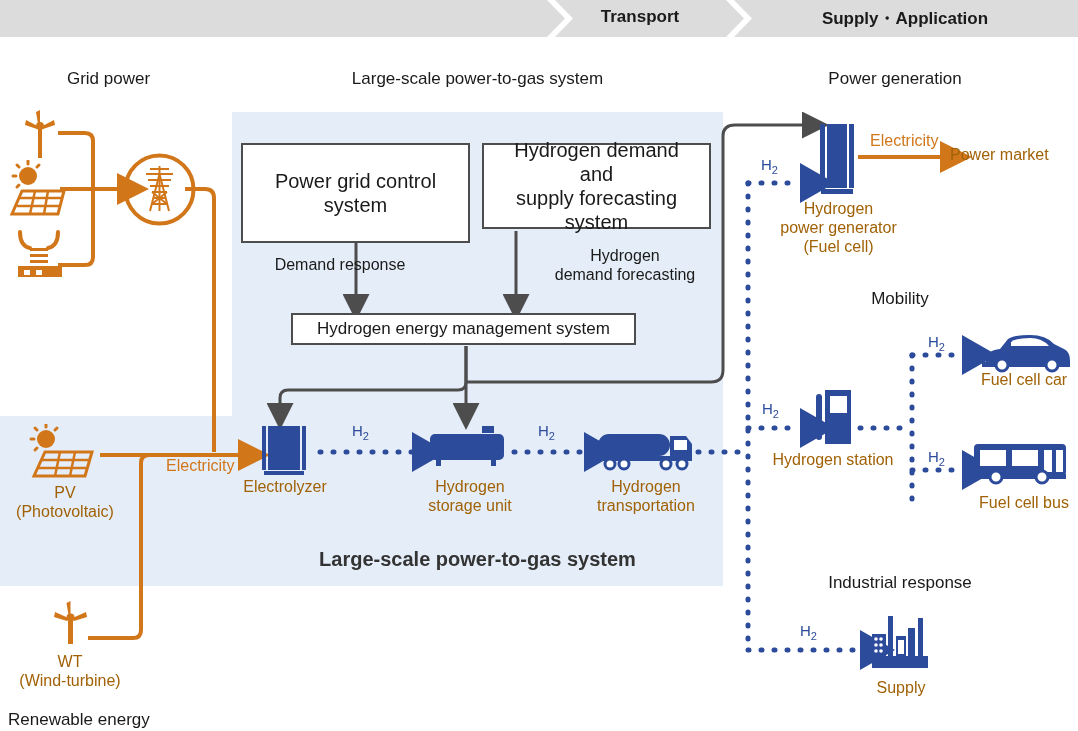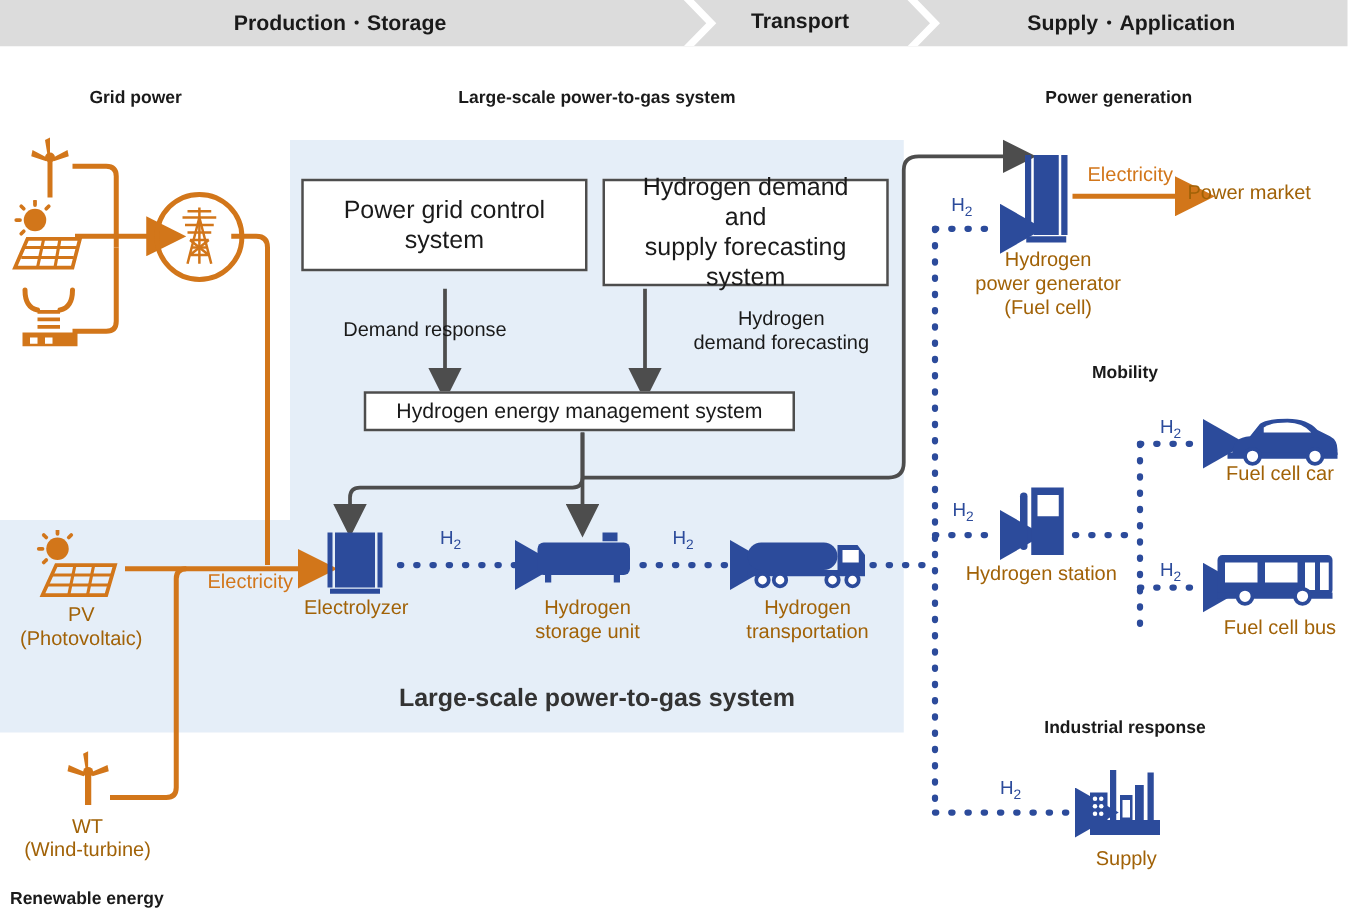--- a/index.html
+++ b/index.html
@@ -12,25 +12,25 @@
                text-align:center;white-space:nowrap;}
   .chev{position:absolute;top:0;width:34px;height:37px;overflow:hidden;}
   .chev svg{display:block;}
   
   #pg-panel{left:232px;top:112px;width:491px;height:474px;background:#e5eef8;}
   #re-panel{left:0px;top:416px;width:232px;height:170px;background:#e5eef8;}
   
   .wbox{position:absolute;background:#ffffff;border:2px solid #4d4d4d;
         display:flex;align-items:center;justify-content:center;text-align:center;
         font-size:20px;color:#1a1a1a;line-height:1.2;box-sizing:border-box;}
-  #box-grid-control{left:241px;top:143px;width:229px;height:74px;}
+  #box-grid-control{left:241px;top:143px;width:229px;height:100px;}
   #box-forecast{left:482px;top:143px;width:229px;height:86px;}
   #box-hems{left:291px;top:313px;width:345px;height:32px;font-size:17px;}
   
-  .heading{position:absolute;font-weight:bold;font-size:14px;color:#1a1a1a;
+  .heading{position:absolute;font-weight:normal;font-size:17px;color:#1a1a1a;
            white-space:nowrap;text-align:center;}
   .caption{position:absolute;font-size:16px;color:#a16207;text-align:center;
            line-height:1.18;white-space:nowrap;}
   .edgelabel{position:absolute;font-size:16px;color:#1a1a1a;text-align:center;
              line-height:1.18;white-space:nowrap;}
   .orangelabel{position:absolute;font-size:16px;color:#d2761a;white-space:nowrap;}
   .h2label{position:absolute;font-size:15px;color:#2c4b9b;white-space:nowrap;}
   .h2label sub{font-size:11px;}
   .panel-title{position:absolute;font-weight:bold;font-size:20px;color:#333333;
                white-space:nowrap;}
@@ -45,21 +45,20 @@
   <div class="chev" style="left:545px">
     <svg width="34" height="37" viewBox="0 0 34 37">
         <path d="M2,0 L20,18.5 L2,37 L10,37 L28,18.5 L10,0 Z" fill="#ffffff"></path>
       </svg>
   </div>
   <div class="chev" style="left:724px">
     <svg width="34" height="37" viewBox="0 0 34 37">
         <path d="M2,0 L20,18.5 L2,37 L10,37 L28,18.5 L10,0 Z" fill="#ffffff"></path>
       </svg>
   </div>
-  <div class="phase-label" style="left:122px;width:300px">Production・Storage</div>
   <div class="phase-label" style="left:540px;width:200px">Transport</div>
   <div class="phase-label" style="left:790px;width:230px">Supply・Application</div>
 </div>
 
 <div class="abs" id="re-panel"></div>
 <div class="abs" id="pg-panel"></div>
 
 <svg id="wires" viewBox="0 0 1078 731">
   <defs>
     <marker id="ar-gray" markerWidth="9" markerHeight="9" refX="2" refY="4.5" orient="auto">

